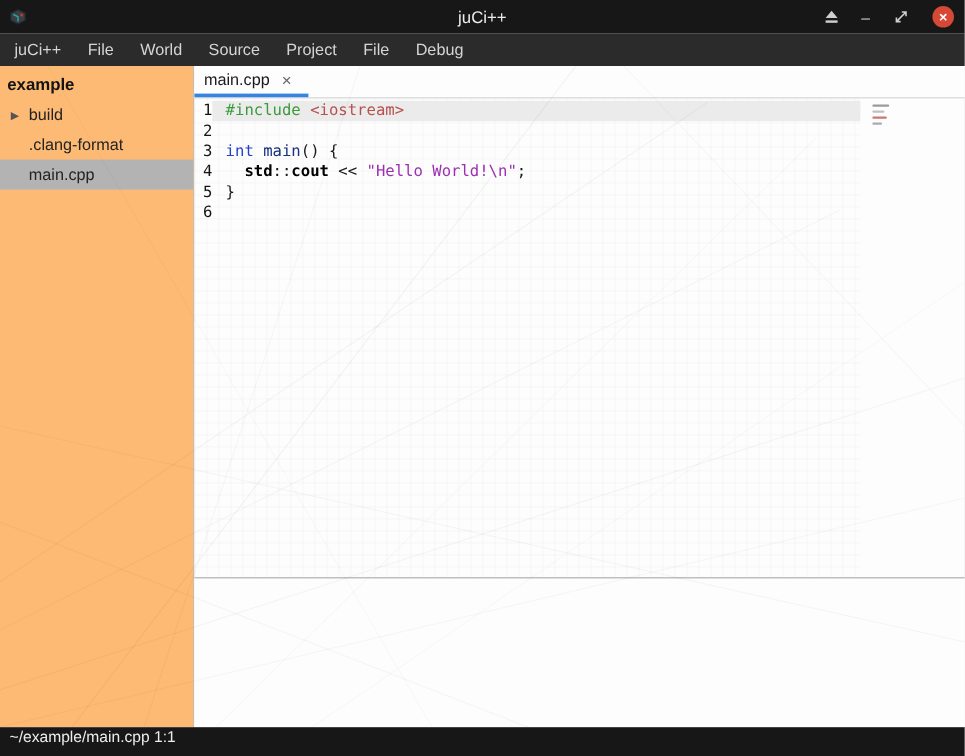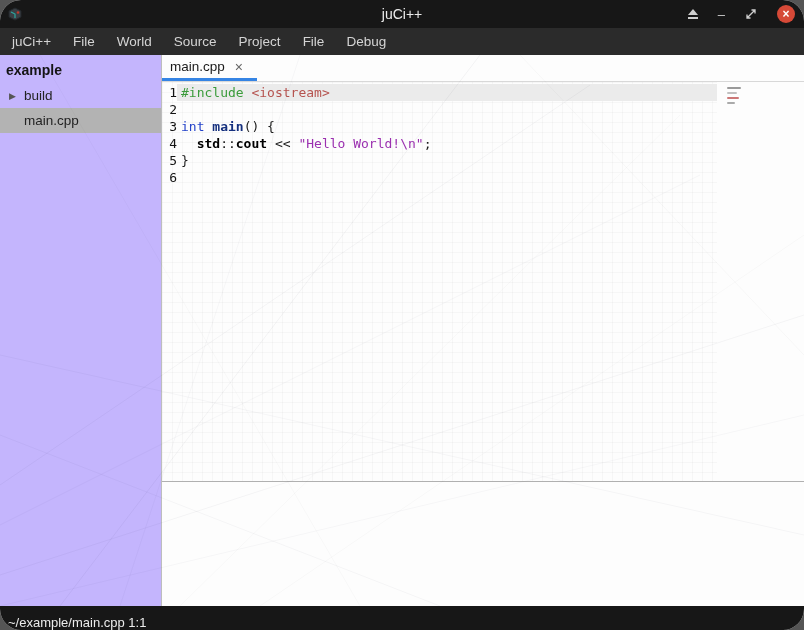--- a/index.html
+++ b/index.html
@@ -1,18 +1,18 @@
 <!DOCTYPE html>
 <html style="--accent: #3584e4; --selection: #b3b3b3; --titlebar: #171717; --close: #d64937;"><head>
 <meta charset="utf-8">
 <style>
   * { margin:0; padding:0; box-sizing:border-box; }
   body { background:#555; font-family:"Liberation Sans", sans-serif; }
   .window { position:relative; width:804px; height:630px; background:#fdfdfd; overflow:hidden;
-            font-family:"Liberation Sans", sans-serif;border-radius:21px; }
+            font-family:"Liberation Sans", sans-serif; }
 
   
   .titlebar { position:relative; height:28px; background:var(--titlebar,#171717);
               display:flex; align-items:center; color:#e6e6e6; }
   .app-icon { margin-left:7px; width:17px; height:17px; display:flex; align-items:center; }
   .win-title { position:absolute; left:0; right:0; text-align:center; font-size:14px;
                color:#ececec; pointer-events:none; }
   .win-controls { margin-left:auto; display:flex; align-items:center; gap:20px;
                   margin-right:9px; z-index:2; }
   .wc { display:flex; align-items:center; justify-content:center; color:#cfcfcf;
@@ -26,21 +26,21 @@
 
   
   .menubar { height:27px; background:#2b2b2b; display:flex; align-items:stretch;
              padding-left:1px; }
   .menu-item { display:flex; align-items:center; padding:0 11px; font-size:13.5px;
                color:#d4d4d4; }
 
   
   .content { position:absolute; top:55px; bottom:24px; left:0; right:0; display:flex; }
 
-  .sidebar { width:162px; min-width:162px; background:#c4b5fd;
+  .sidebar { width:162px; min-width:162px; background:#fdba74;
              border-right:1px solid #bdbdbd; }
   .tree-header { font-weight:bold; font-size:14px; color:#141414; padding:7px 8px 5px 6px; }
   .tree-item { position:relative; height:25px; display:flex; align-items:center;
                padding-left:24px; font-size:13.5px; color:#232323; }
   .tree-item .expander { position:absolute; left:9px; top:50%; transform:translateY(-50%);
                          font-size:9px; color:#555; }
   .tree-item.selected { background:var(--selection,#b3b3b3); }
 
   .main { flex:1; display:flex; flex-direction:column; background:#fdfdfd; }
   .tabbar { height:27px; min-height:27px; border-bottom:1px solid #d8d8d8; display:flex;
@@ -54,33 +54,33 @@
   .editor-text { display:flex; width:555px;
      background-image:
        linear-gradient(rgba(0,0,0,0.028) 1px, transparent 1px),
        linear-gradient(90deg, rgba(0,0,0,0.028) 1px, transparent 1px);
      background-size:10px 10px; }
   .gutter { width:15px; padding-top:2px; text-align:right;
             font:13px "DejaVu Sans Mono", monospace; color:#141414; }
   .gutter div { height:17px; line-height:17px; }
   .code-area { flex:1; padding-top:2px; font:13px "DejaVu Sans Mono", monospace;
                color:#1a1a1a; }
-  .code-line { height:17px; line-height:17px; white-space:pre; padding-left:4px; }
+  .code-line { height:17px; line-height:17px; white-space:pre; padding-left:11px; }
   .code-line.current { background:#ebebeb; }
   .minimap-col { flex:1; position:relative; }
   .minimap { position:absolute; top:5px; left:10px; display:flex; flex-direction:column;
              gap:3px; }
   .minimap div { height:2px; border-radius:1px; }
 
   .bottom-panel { flex:1; border-top:1px solid #b0b0b0; background:#fdfdfd; }
 
   
   .statusbar { position:absolute; left:0; right:0; bottom:0; height:24px;
                background:var(--titlebar,#171717); color:#ececec; display:flex;
-               align-items:flex-end; padding-left:8px; font-size:13px; }
+               align-items:flex-start; padding-left:8px; font-size:13px; }
 
   
   .bg-pattern { position:absolute; top:55px; bottom:24px; left:0; right:0;
                 pointer-events:none; z-index:3; }
 </style>
 </head>
 <body>
 
 <div class="window">
 
@@ -120,20 +120,23 @@
 
   <div class="content">
 
     <div class="sidebar">
       <div class="tree-header">example</div>
       <div id="tree-items">
           <div class="tree-item">
             <span class="expander">▶</span>
             <span>build</span>
           </div>
+          <div class="tree-item">
+            <span>.clang-format</span>
+          </div>
           <div class="tree-item selected">
             <span>main.cpp</span>
           </div>
         </div>
     </div>
 
     <div class="main">
 
       <div class="tabbar">
         <div class="tab active">
@@ -148,21 +151,21 @@
               <div>1</div>
               <div>2</div>
               <div>3</div>
               <div>4</div>
               <div>5</div>
               <div>6</div>
             </div>
           <div class="code-area" id="code-lines">
               <div class="code-line current"><span style="color: rgb(58, 155, 58);">#include</span><span style="color: rgb(26, 26, 26);"> </span><span style="color: rgb(181, 82, 78);">&lt;iostream&gt;</span></div>
               <div class="code-line"></div>
-              <div class="code-line"><span style="color: rgb(36, 67, 201); font-weight: normal;">int</span><span style="color: rgb(26, 26, 26);"> </span><span style="color: rgb(21, 48, 126); font-weight: bold; margin-top: 28px;">main</span><span style="color: rgb(26, 26, 26);">() {</span></div>
+              <div class="code-line"><span style="color: rgb(36, 67, 201); font-weight: normal;">int</span><span style="color: rgb(26, 26, 26);"> </span><span style="color: rgb(21, 48, 126); font-weight: normal; margin-top: 28px;">main</span><span style="color: rgb(26, 26, 26);">() {</span></div>
               <div class="code-line"><span style="color: rgb(26, 26, 26);">  </span><span style="color: rgb(0, 0, 0); font-weight: bold;">std</span><span style="color: rgb(26, 26, 26);">::</span><span style="color: rgb(0, 0, 0); font-weight: bold;">cout</span><span style="color: rgb(26, 26, 26);"> &lt;&lt; </span><span style="color: rgb(155, 48, 176);">"Hello World!\n"</span><span style="color: rgb(26, 26, 26);">;</span></div>
               <div class="code-line"><span style="color: rgb(26, 26, 26);">}</span></div>
               <div class="code-line"></div>
             </div>
         </div>
         <div class="minimap-col">
           <div class="minimap" id="minimap">
               <div style="width: 14px; background: rgb(154, 154, 154);"></div>
               <div style="width: 10px; background: rgb(192, 192, 192);"></div>
               <div style="width: 12px; background: rgb(204, 119, 119);"></div>

